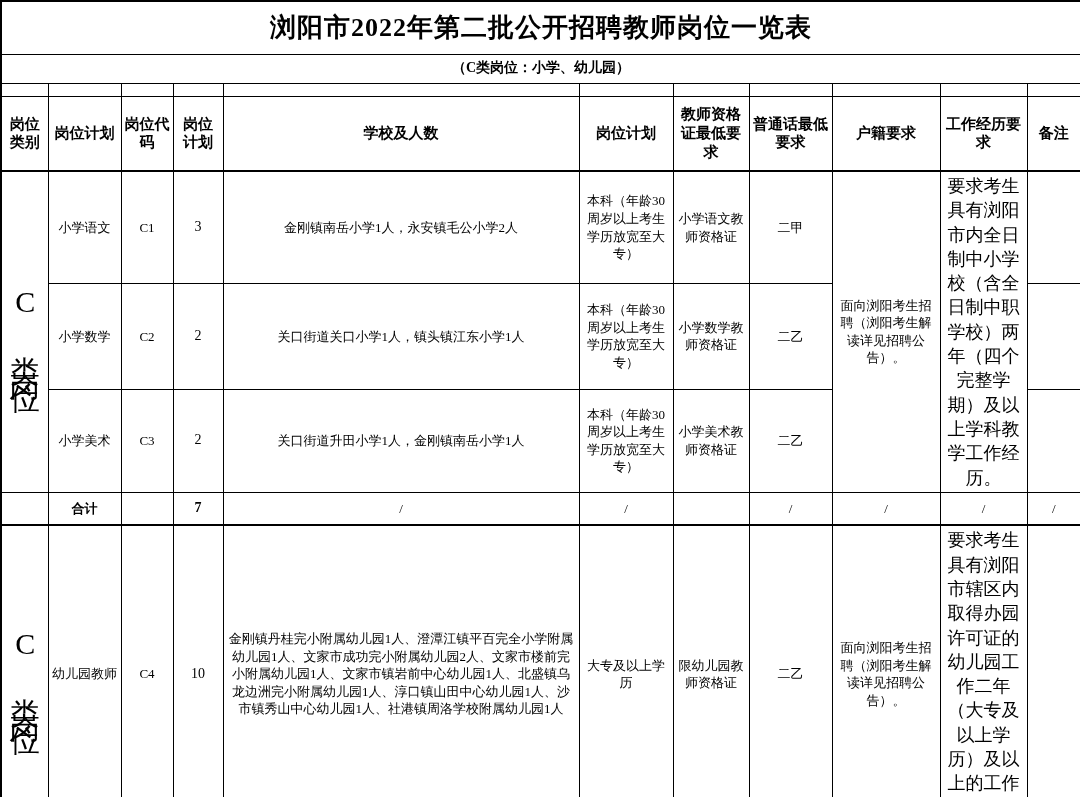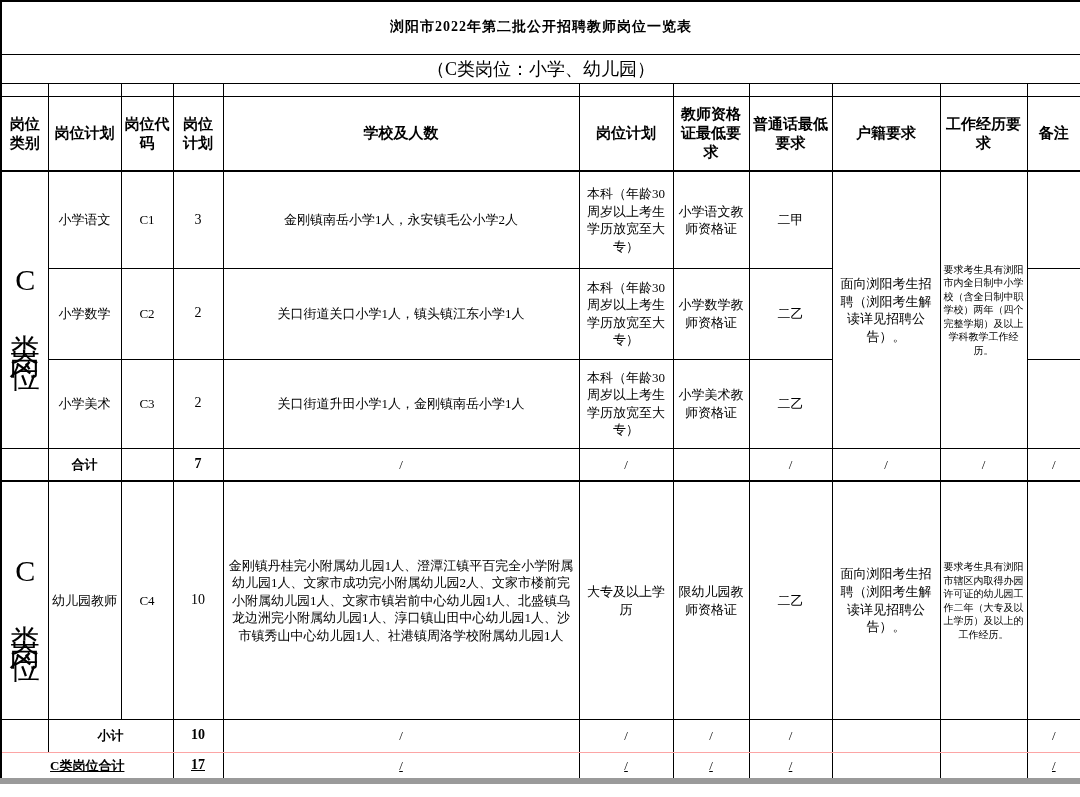--- a/index.html
+++ b/index.html
@@ -12,33 +12,33 @@
   tr.h-sub{height:29px}
   tr.h-spacer{height:13px}
   tr.h-head{height:75px}
   tr.h-r1{height:97px}
   tr.h-r2{height:91px}
   tr.h-r3{height:89px}
   tr.h-heji{height:33px}
   tr.h-c4{height:238px}
   tr.h-xiaoji{height:33px}
   tr.h-total{height:29px}
-  .title-cell{font-size:14px;font-weight:bold;letter-spacing:1px;border-bottom:1px solid #000;}
-  .sub-cell{font-size:18px;font-weight:normal;}
+  .title-cell{font-size:26px;font-weight:bold;letter-spacing:1px;border-bottom:1px solid #000;}
+  .sub-cell{font-size:14px;font-weight:bold;}
   th{font-weight:bold;font-size:15px;line-height:1.25;}
   tr.h-head th{border-bottom:2px solid #000;}
   .vcat{writing-mode:vertical-lr;text-orientation:upright;font-size:30px;letter-spacing:14px;
         margin:0 auto;line-height:1;display:inline-block;}
   .degree{text-align:center;}
   .bold{font-weight:bold;}
   .plan{font-size:14px;}
   tr.h-heji td{border-bottom:2px solid #000;margin-top:18px;}
   tr.h-xiaoji td{border-bottom:1px solid #fca5a5;}
   tr.h-total td{border-bottom:6px solid #9a9a9a;text-decoration:underline;}
-  .small{font-size:10px;}
+  .small{font-size:18px;}
 </style>
 </head>
 <body>
 
 <div class="sheet">
 <table>
   <colgroup>
     <col style="width:47px">
         <col style="width:73px">
         <col style="width:52px">

